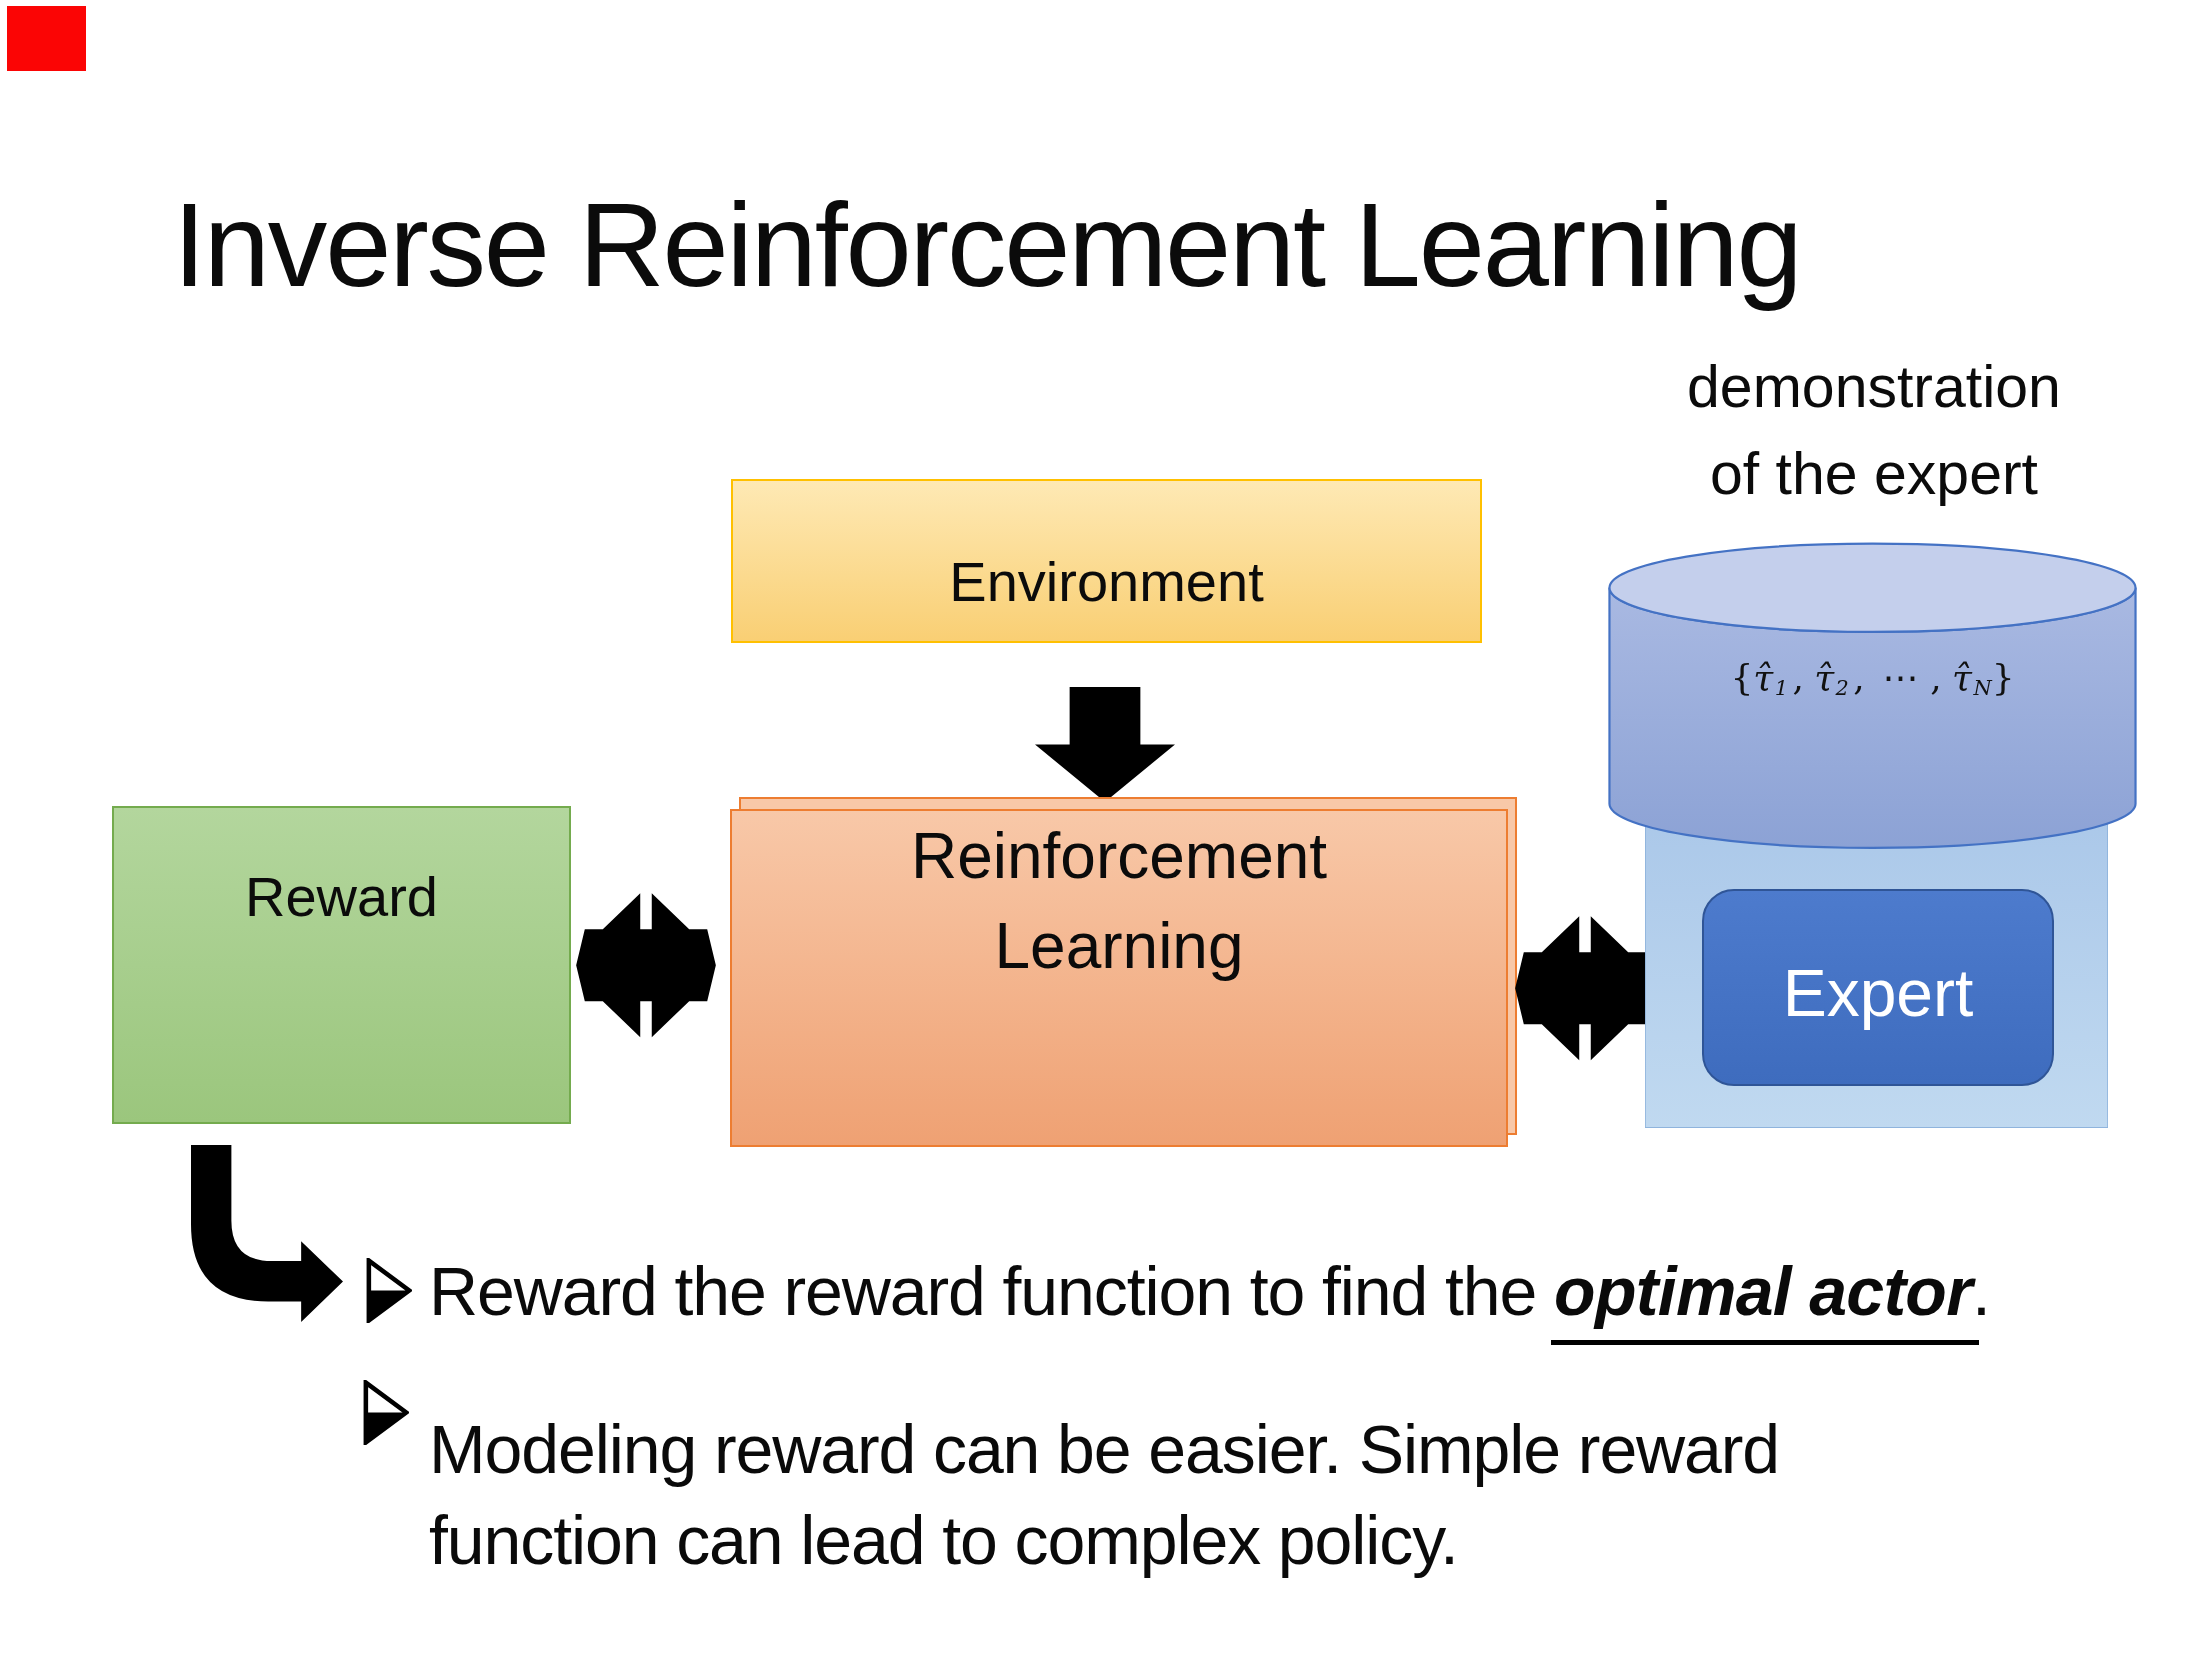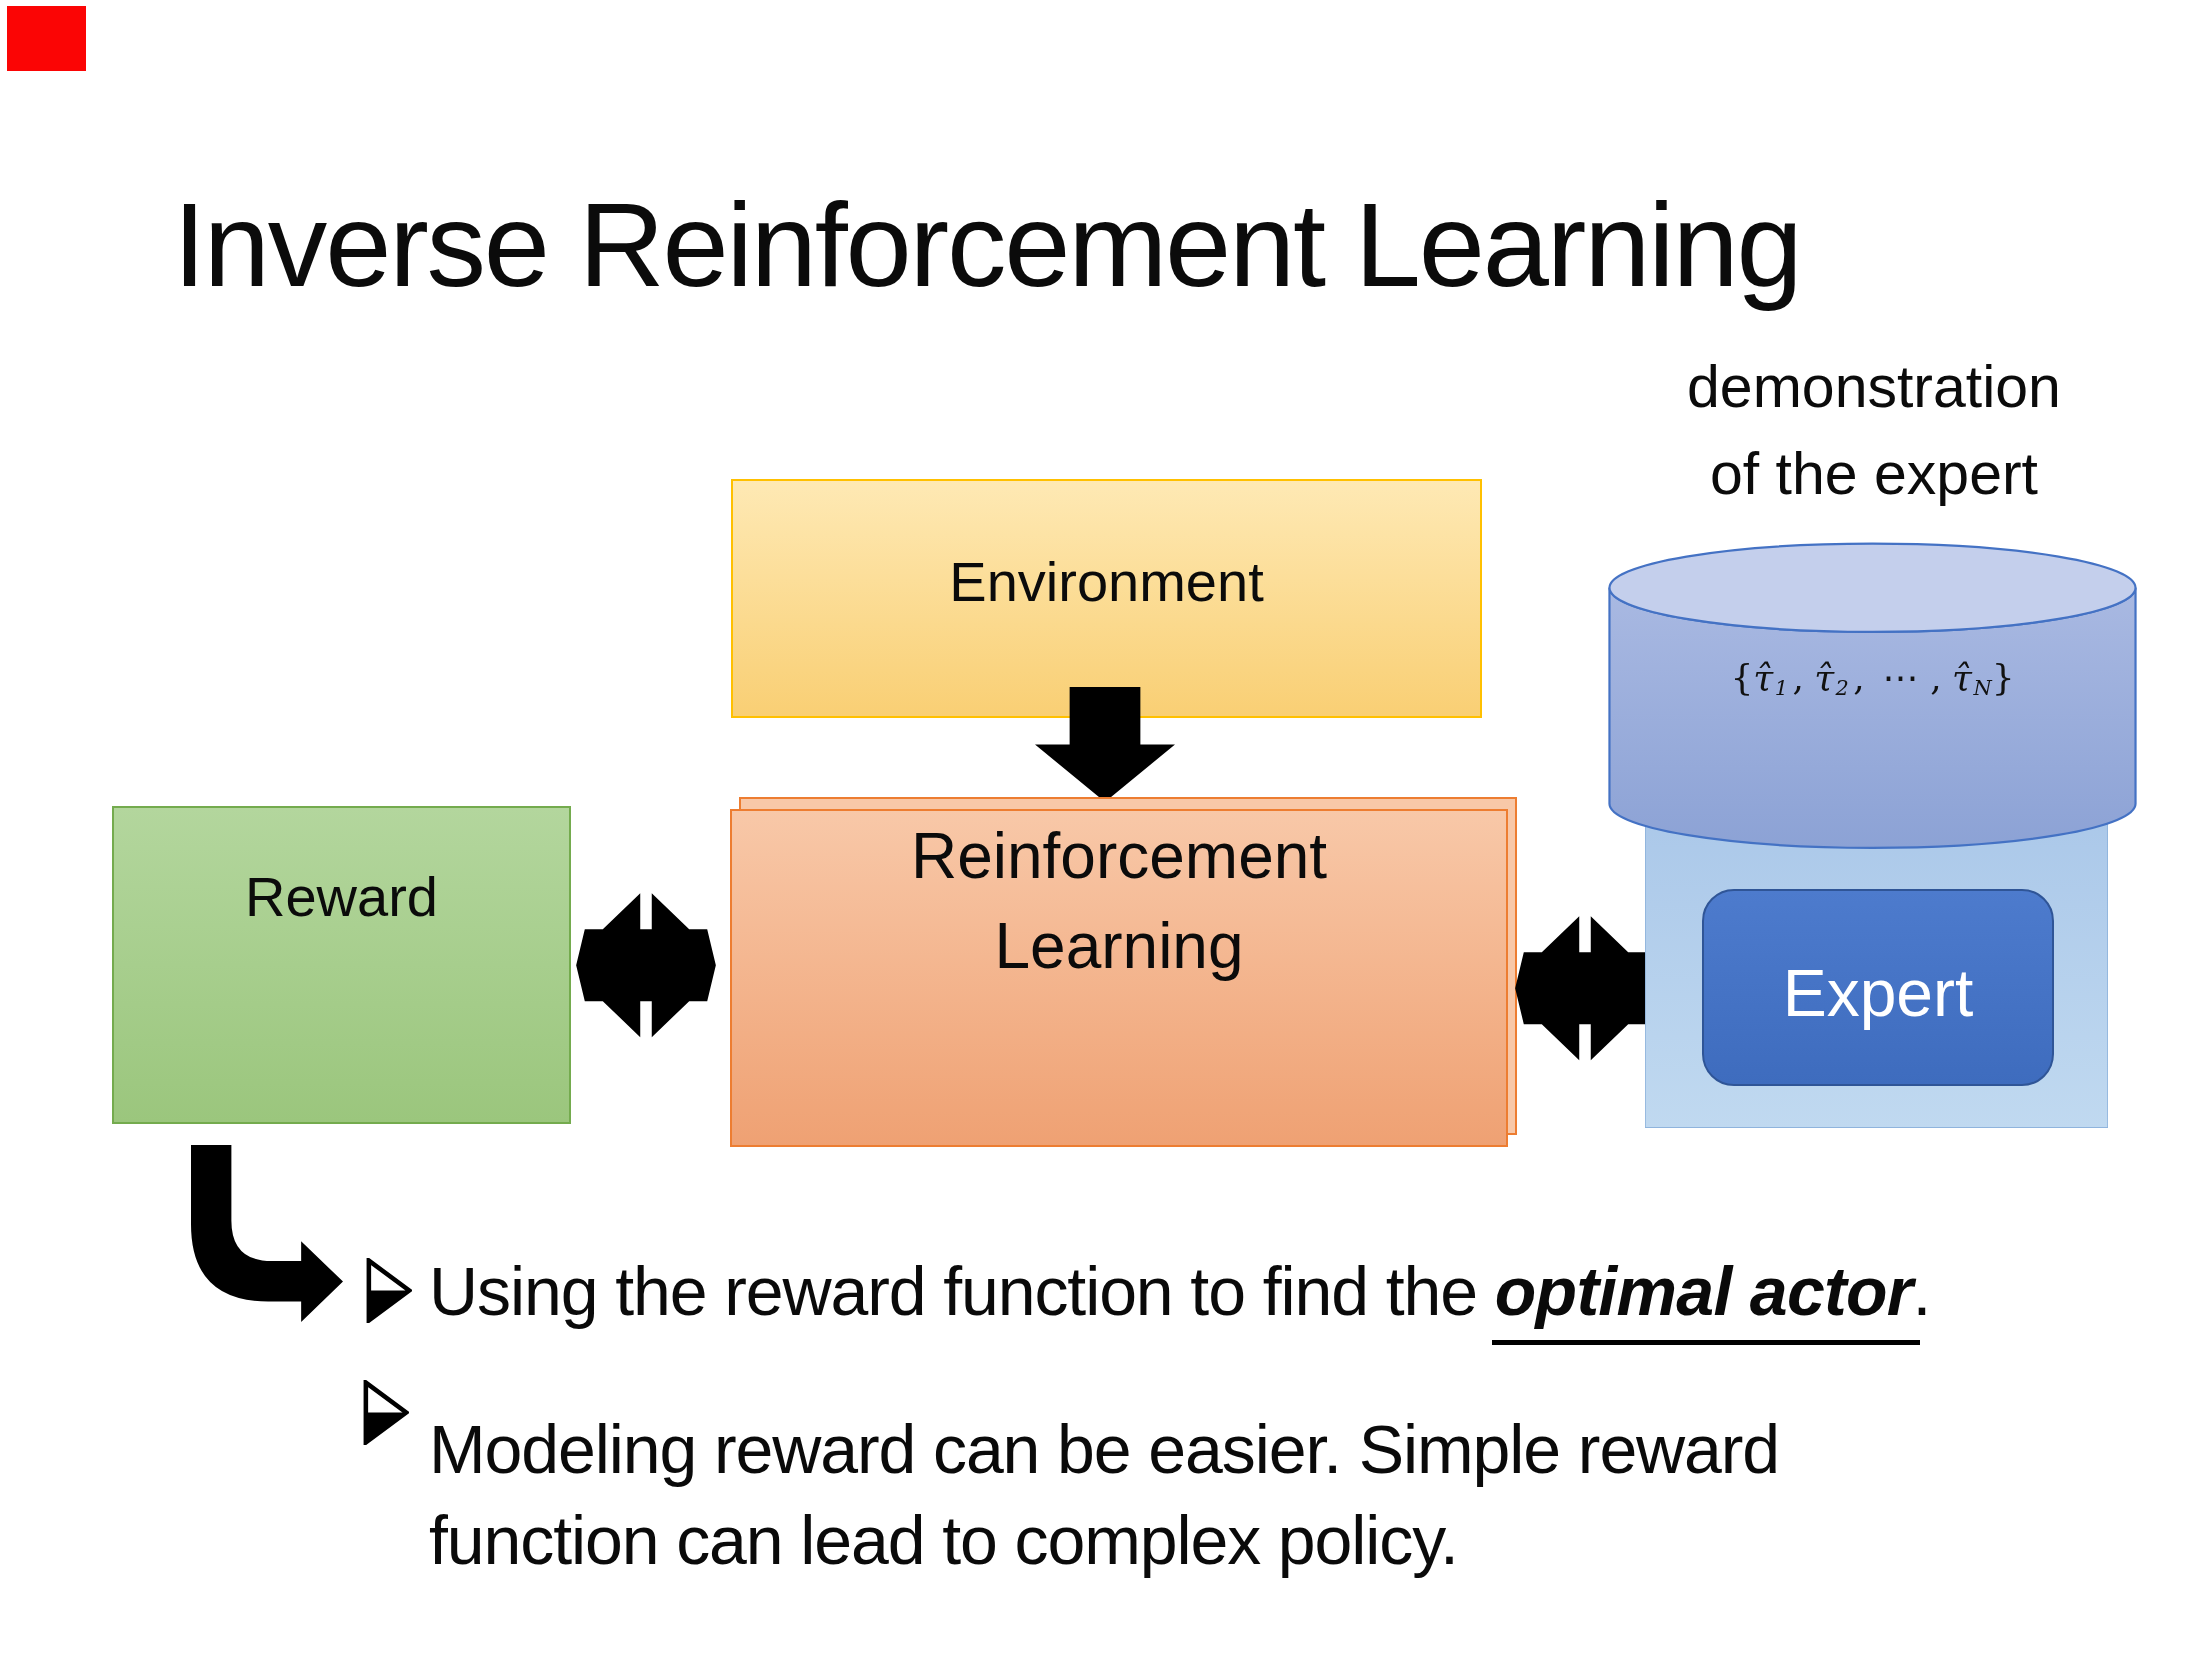--- a/index.html
+++ b/index.html
@@ -15,21 +15,21 @@
   
   #title{left:173px;top:180px;width:1838px;font-size:119px;line-height:1.1;
          letter-spacing:-2.2px;white-space:nowrap;color:#0b0b0b;}
 
   
   #demo-label{left:1602px;top:344px;width:544px;text-align:center;
               font-size:59px;line-height:87px;}
 
   
   .box{box-sizing:border-box;text-align:center;}
-  #env-box{left:731px;top:479px;width:751px;height:239px;
+  #env-box{left:731px;top:479px;width:751px;height:164px;
     background:linear-gradient(180deg,var(--environment-fill-top),var(--environment-fill-bottom));
     border:2.9px solid var(--environment-border);}
   #env-box .lbl{font-size:56px;line-height:201px;}
 
   #reward-box{left:112px;top:806px;width:459px;height:318px;
     background:linear-gradient(180deg,var(--reward-fill-top),var(--reward-fill-bottom));
     border:2.2px solid var(--reward-border);}
   #reward-box .lines{padding-top:44px;font-size:56px;line-height:90px;}
 
   #rl-back{left:739px;top:797px;width:778px;height:338px;
@@ -130,21 +130,21 @@
   </div>
 
   <svg class="abs" style="left:191px;top:1145px" width="152" height="177" viewBox="0 0 207 241">
     <path d="M0,0 L55,0 L55,103 Q55,158 110,158 L150,158 L150,131 L207,186 L150,241 L150,213 L105,213 Q0,213 0,108 Z" fill="#000"></path>
   </svg>
 
   <svg class="abs" style="left:366px;top:1258px" width="46" height="65" viewBox="0 0 70 100">
     <polygon points="4,4 66,50 4,96" fill="#fff" stroke="#000" stroke-width="7"></polygon>
     <polygon points="4,50 66,50 4,96" fill="#000"></polygon>
   </svg>
-  <div class="abs bullet-text" id="bullet1-text"><span>Using the reward function to find the </span><span class="emph">optimal actor</span><span>.</span></div>
+  <div class="abs bullet-text" id="bullet1-text"><span>Reward the reward function to find the </span><span class="emph">optimal actor</span><span>.</span></div>
 
   <svg class="abs" style="left:363px;top:1380px" width="46" height="65" viewBox="0 0 70 100">
     <polygon points="4,4 66,50 4,96" fill="#fff" stroke="#000" stroke-width="7"></polygon>
     <polygon points="4,50 66,50 4,96" fill="#000"></polygon>
   </svg>
   <div class="abs bullet-text" id="bullet2-text">
     <div>Modeling reward can be easier. Simple reward</div>
     <div>function can lead to complex policy.</div>
   </div>
 

